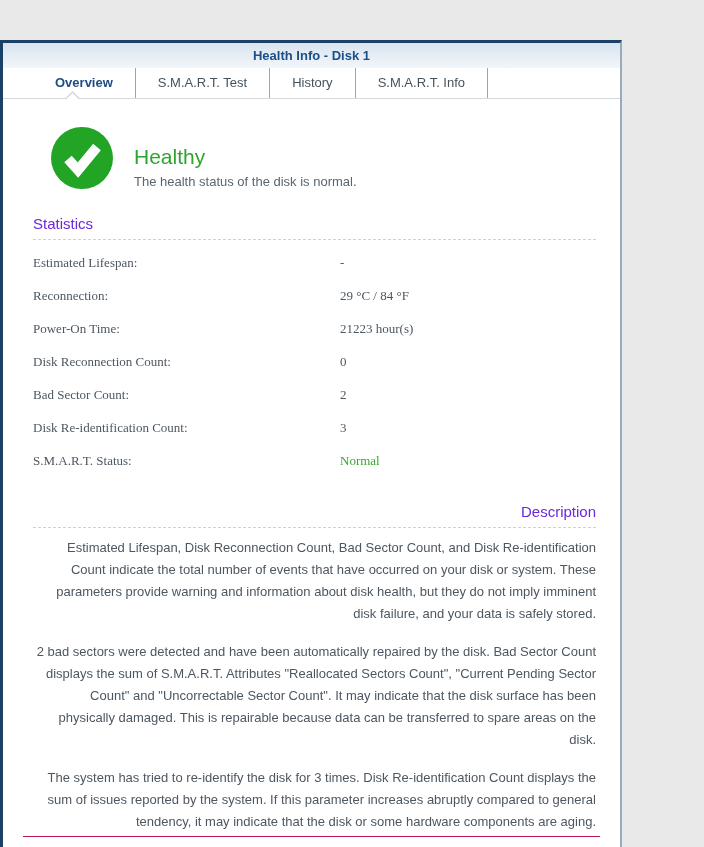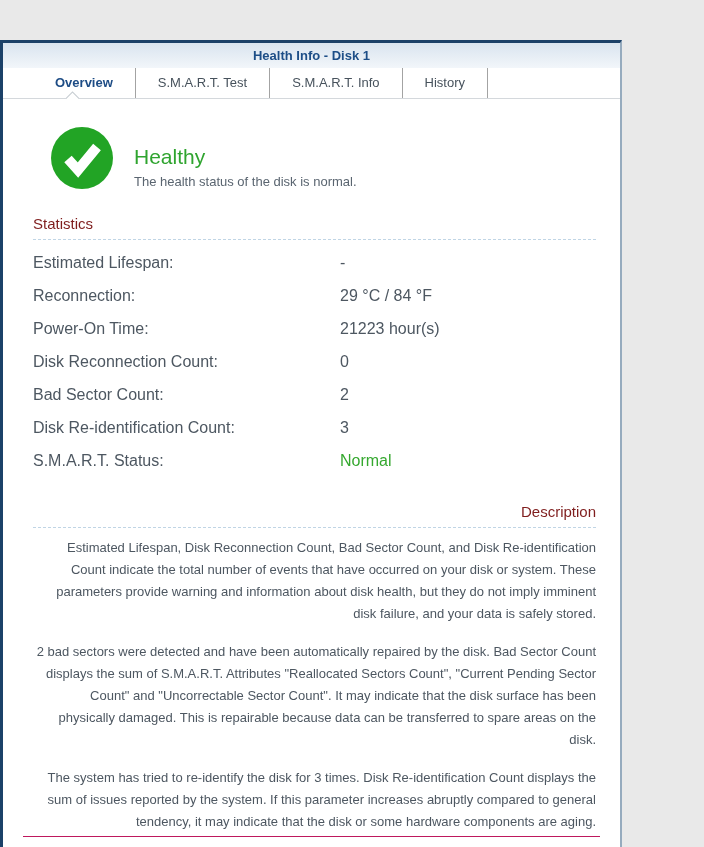--- a/index.html
+++ b/index.html
@@ -71,30 +71,30 @@
   .health-icon{
     width:62px;height:62px;border-radius:50%;
     background:#22a425;
     flex:0 0 auto;
     display:flex;align-items:center;justify-content:center;
   }
   .health-text{margin-left:21px;}
   .health-status{font-size:21px;color:#2fa42f;line-height:26px;}
   .health-desc{font-size:13px;color:#5a6570;margin-top:4px;}
   .section-heading{
-    font-size:15px;color:#7f1d1d;
+    font-size:15px;color:#6d28d9;
     padding-bottom:7px;
     border-bottom:1px dashed #c0d5e5;
   }
   .stats-section{margin-top:26px;}
   .stat-rows{padding-top:6px;}
   .stat-row{
     display:flex;
     height:33px;align-items:center;
-    font-size:16px;color:#4d5761;
+    font-size:13px;color:#4d5761;font-family:Liberation Serif, serif;
   }
   .stat-label{width:307px;flex:0 0 auto;}
   .stat-value{}
   .stat-value.status-green{color:#35a82f;}
   .desc-section{margin-top:26px;text-align:right;}
   .desc-paragraphs{padding-top:5px;}
   .desc-paragraphs p{
     font-size:13px;color:#4d5761;
     line-height:22px;
     margin:0 0 12px 0;
@@ -121,22 +121,22 @@
 </head>
 <body>
 
 <div class="dialog">
 
   <div class="titlebar">Health Info - Disk 1</div>
 
   <div class="tabs">
     <div class="tab active">Overview</div>
     <div class="tab">S.M.A.R.T. Test</div>
+    <div class="tab">History</div>
     <div class="tab">S.M.A.R.T. Info</div>
-    <div class="tab">History</div>
     <div class="tab-notch"></div>
   </div>
 
   <div class="content">
 
     <div class="health-header">
       <div class="health-icon">
         <svg class="check-svg" width="62" height="62" viewBox="0 0 62 62" aria-hidden="true">
           <path d="M17 32 L27 43 L46 20" fill="none" stroke="#ffffff" stroke-width="10" stroke-linecap="butt" stroke-linejoin="miter"></path>
         </svg>

